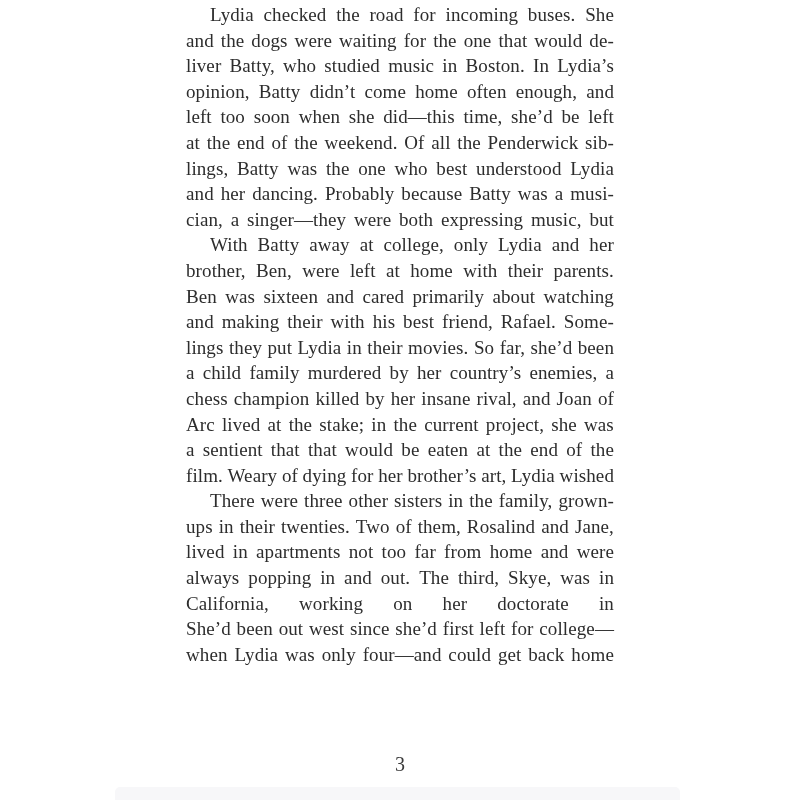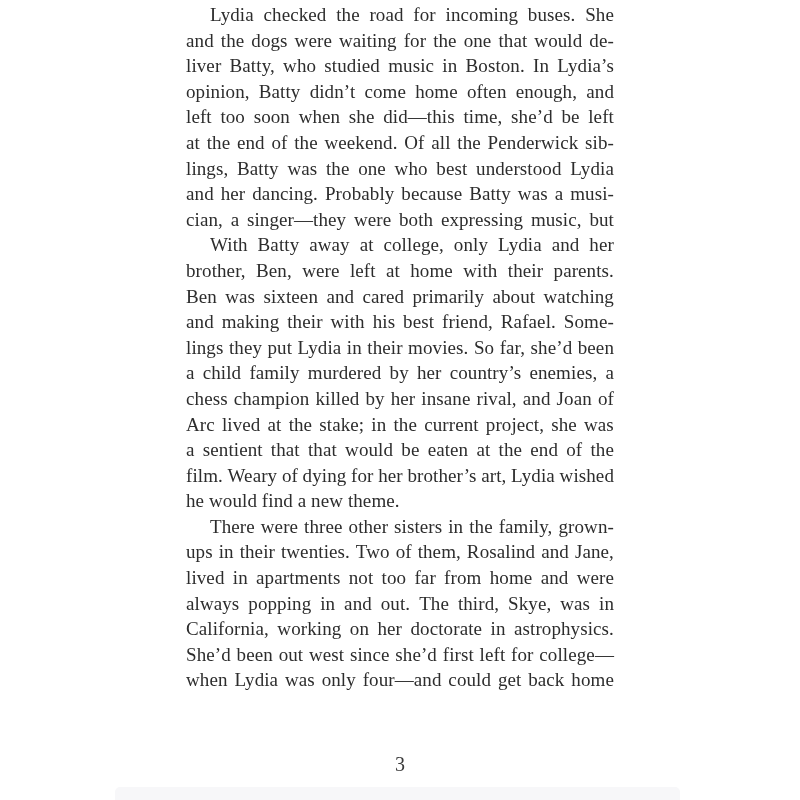--- a/index.html
+++ b/index.html
@@ -297,21 +297,20 @@
           <span>Weary</span>
           <span>of</span>
           <span>dying</span>
           <span>for</span>
           <span>her</span>
           <span>brother’s</span>
           <span>art,</span>
           <span>Lydia</span>
           <span>wished</span>
         </div>
-      <div class="line end">he would find a new theme.</div>
     </div>
 
     <div class="para">
       <div class="line jline indent">
           <span>There</span>
           <span>were</span>
           <span>three</span>
           <span>other</span>
           <span>sisters</span>
           <span>in</span>
@@ -355,21 +354,20 @@
           <span>was</span>
           <span>in</span>
         </div>
       <div class="line jline">
           <span>California,</span>
           <span>working</span>
           <span>on</span>
           <span>her</span>
           <span>doctorate</span>
           <span>in</span>
-          <span>astrophysics.</span>
         </div>
       <div class="line jline">
           <span>She’d</span>
           <span>been</span>
           <span>out</span>
           <span>west</span>
           <span>since</span>
           <span>she’d</span>
           <span>first</span>
           <span>left</span>

